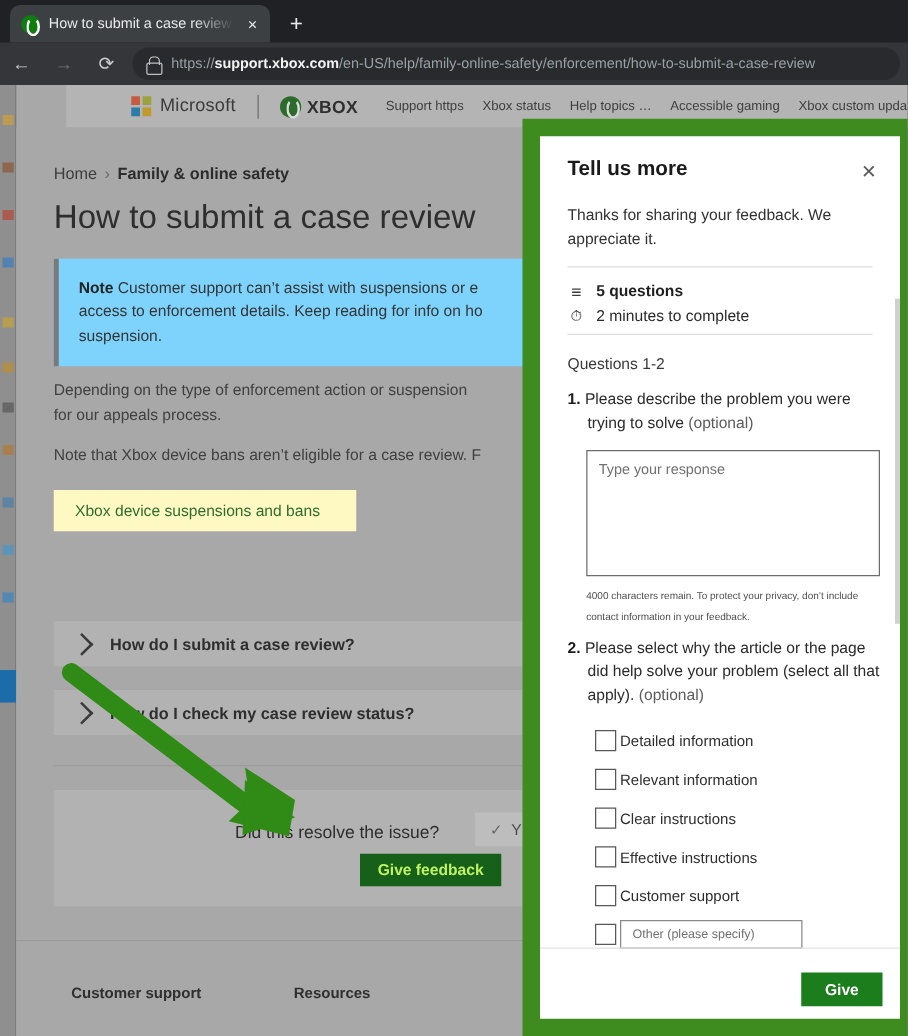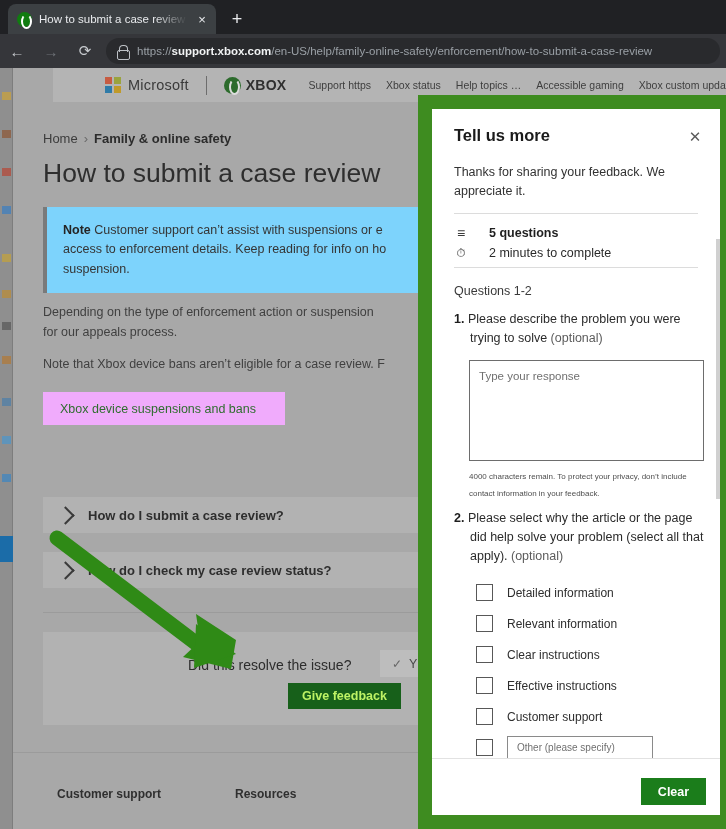--- a/index.html
+++ b/index.html
@@ -99,21 +99,21 @@
     background: #7dd3fc; border-left: 4px solid #7a7a7a; padding: 14px 16px; }
   #note-box p { font-size: 12.5px; line-height: 1.55; color: #353535; }
   #note-box b { color: #242424; }
 
   .body-para { position: absolute; left: 30px; width: 640px; font-size: 12.5px;
     line-height: 1.6; color: #404040; }
   #para-1 { top: 200px; }
   #para-2 { top: 252px; }
 
   #link-box { position: absolute; left: 30px; top: 290px; width: 242px; height: 33px;
-    background: #f0abfc; display: flex; align-items: center; padding-left: 17px; }
+    background: #fef9c3; display: flex; align-items: center; padding-left: 17px; }
   #link-box span { font-size: 12.5px; color: #2f6d2f; }
 
   .accordion { position: absolute; left: 30px; width: 640px; height: 36px;
     background: #b2b2b2; display: flex; align-items: center; padding-left: 16px; gap: 16px; }
   #accordion-1 { top: 395px; }
   #accordion-2 { top: 450px; }
   .chevron { width: 13px; height: 13px; border-right: 2px solid #3a3a3a;
     border-top: 2px solid #3a3a3a; transform: rotate(45deg); flex: 0 0 auto; }
   .accordion span.label { font-size: 13px; font-weight: bold; color: #2e2e2e; }
 
@@ -143,21 +143,21 @@
   #modal {
     position: absolute; left: 14px; top: 14px; width: 288px; height: 706px;
     background: #ffffff; overflow: hidden;
   }
   #modal-title { position: absolute; left: 22px; top: 17px; font-size: 16.5px; font-weight: bold; color: #1a1a1a; }
   #modal-close { position: absolute; right: 14px; top: 17px; width: 22px; height: 22px;
     display: flex; align-items: center; justify-content: center; color: #5a5a5a; font-size: 15px; font-weight: 300; }
   #modal-thanks { position: absolute; left: 22px; top: 54px; width: 238px; font-size: 12.5px;
     line-height: 1.5; color: #323232; }
   #meta-rule { position: absolute; left: 22px; top: 104px; width: 244px; height: 1px; background: #dcdcdc; }
-  .meta-row { position: absolute; left: 22px; display: flex; align-items: center; gap: 21px; }
+  .meta-row { position: absolute; left: 22px; display: flex; align-items: center; gap: 9px; }
   #meta-questions { top: 117px; }
   #meta-duration { top: 137px; }
   .meta-icon { width: 14px; height: 14px; position: relative; color: #444; flex: 0 0 auto;
     font-size: 12px; display: flex; align-items: center; justify-content: center; }
   .list-icon::before { content: "\2261"; font-size: 14px; color: #3b3b3b; }
   .clock-icon::before { content: "\23F1"; font-size: 12px; color: #3b3b3b; }
   #meta-questions .mtext { font-size: 12.5px; font-weight: bold; color: #1f1f1f; }
   #meta-duration .mtext { font-size: 12.5px; color: #2a2a2a; }
   #meta-rule-2 { position: absolute; left: 22px; top: 158px; width: 244px; height: 1px; background: #dcdcdc; }
 
@@ -172,21 +172,21 @@
 
   #q1-textarea {
     position: absolute; left: 37px; top: 251px; width: 235px; height: 101px;
     border: 1px solid #6d6d6d; background: #fff;
   }
   #q1-textarea .ph { font-size: 11.5px; color: #707070; padding: 9px 0 0 9px; }
   #q1-hint { position: absolute; left: 37px; top: 360px; width: 240px; font-size: 8px;
     line-height: 2.1; color: #4e4e4e; }
 
   #checkbox-list { position: absolute; left: 44px; top: 468px; width: 230px; }
-  .cb-row { height: 31px; display: flex; align-items: center; gap: 14px; text-align: center; }
+  .cb-row { height: 31px; display: flex; align-items: center; gap: 3px; text-align: center; }
   .cb-box { width: 17px; height: 17px; border: 1px solid #585858; background: #fff; flex: 0 0 auto; }
   .cb-label { font-size: 12px; color: #2e2e2e; }
   .cb-input { width: 146px; height: 23px; border: 1px solid #8a8a8a; background: #fff;
     display: flex; align-items: center; padding-left: 9px; }
   .cb-input span { font-size: 10px; color: #707070; }
 
   #modal-footer-rule { position: absolute; left: 0; top: 649px; width: 288px; height: 1px; background: #e2e2e2; }
   #next-btn { position: absolute; right: 14px; top: 669px; width: 65px; height: 27px;
     background: #1b7d1b; color: #fff; font-size: 12.5px; font-weight: bold;
     display: flex; align-items: center; justify-content: center; }
@@ -378,19 +378,19 @@
       </div>
       <div class="cb-row">
         <span class="cb-box"></span>
         <span class="cb-input">
           <span>Other (please specify)</span>
         </span>
       </div>
     </div>
 
     <div id="modal-footer-rule"></div>
-    <div id="next-btn">Clear</div>
+    <div id="next-btn">Give</div>
 
     <div id="modal-scrollbar">
       <div class="thumb"></div>
     </div>
   </div>
 </div>
 
 </body></html>

